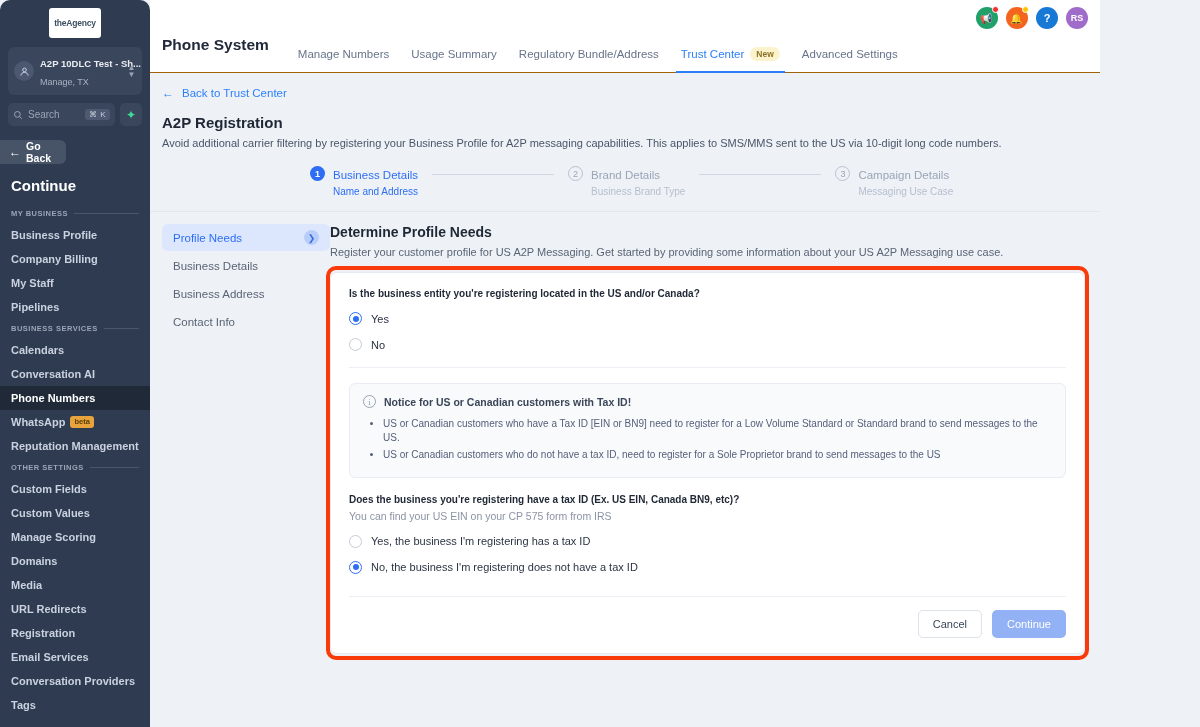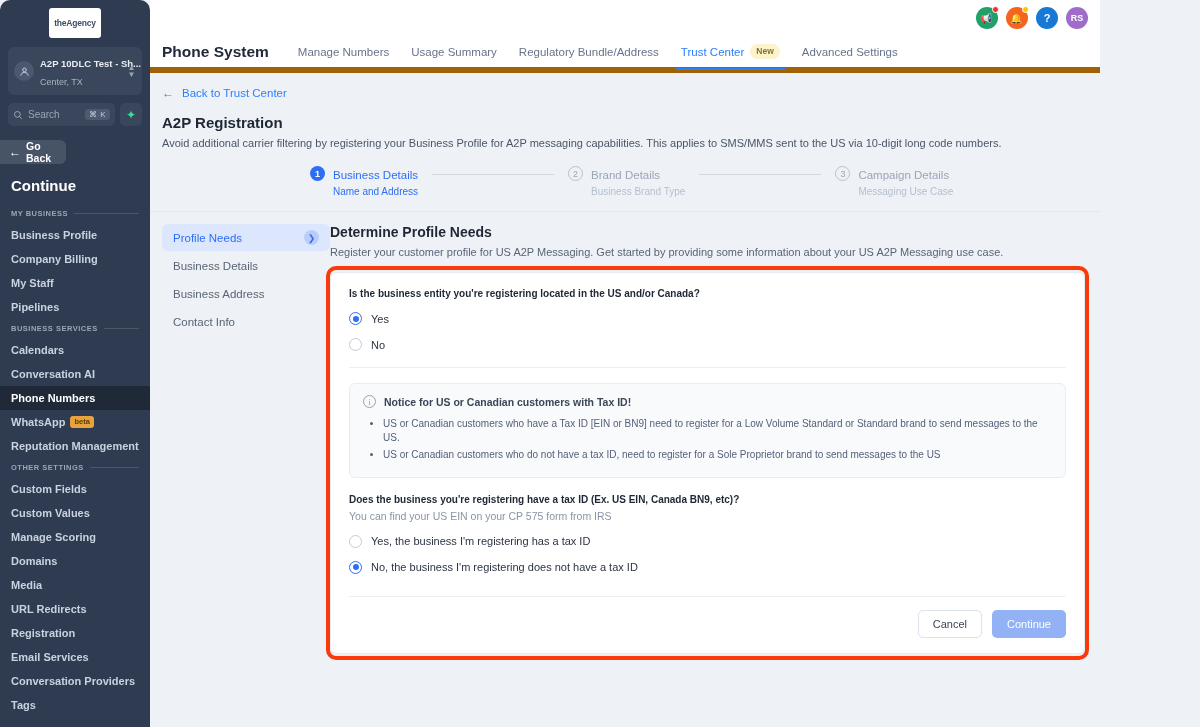--- a/index.html
+++ b/index.html
@@ -95,22 +95,22 @@
   .ic { width: 22px; height: 22px; border-radius: 50%; position: relative;
         display: flex; align-items: center; justify-content: center; color: #fff; font-size: 11px; font-weight: 700;}
   .ic.green { background: #21a06a; }
   .ic.orange { background: #f4641f; }
   .ic.blue { background: #1878d6; }
   .ic.purple { background: #a06cc9; font-size: 9px; }
   .dot { position: absolute; top: -1px; right: -1px; width: 7px; height: 7px; border-radius: 50%; background: #f02e2e; border: 1.5px solid #fff; }
   .dot.y { background: #ffc400; }
 
   .tabbar {
-    height: 37px; background: #fff; display: flex; align-items: center;
-    gap: 0; padding-left: 12px; flex: 0 0 37px; border-bottom: 6px solid #a16207;
+    height: 37px; background: #fff; display: flex; 
+    gap: 0; padding-left: 12px; flex: 0 0 37px; border-bottom: 1px solid #a16207;
   }
   .ps-title { font-size: 15.5px; font-weight: 700; color: #21293a; margin-right: 18px; }
   .tab {
     position: relative; height: 37px; display: flex; align-items: center; gap: 6px;
     padding: 0 11px; font-size: 11.5px; color: #67748a;
   }
   .tab.active { color: #2d7ff9; font-weight: 400; }
   .tab.active::after {
     content: ''; position: absolute; left: 6px; right: 6px; bottom: 0;
     height: 2px; background: #2d7ff9;
@@ -228,21 +228,21 @@
 
     <div class="loc-card">
       <span class="loc-avatar">
         <svg width="11" height="11" viewBox="0 0 16 16" fill="none" stroke="#cfd7e4" stroke-width="1.4">
           <circle cx="8" cy="5.6" r="2.6"></circle>
             <path d="M2.8 14c0-3 2.3-4.6 5.2-4.6S13.2 11 13.2 14"></path>
         </svg>
       </span>
       <span class="loc-text">
         <span class="loc-name">A2P 10DLC Test - Sh...</span>
-        <span class="loc-sub">Center, TX</span>
+        <span class="loc-sub">Manage, TX</span>
       </span>
       <span class="loc-caret">▲<br>▼</span>
     </div>
 
     <div class="search-row">
       <div class="search-box">
         <span>
           <svg width="10" height="10" viewBox="0 0 16 16" fill="none" stroke="#9aa5b6" stroke-width="1.6">
             <circle cx="7" cy="7" r="4.6"></circle>
               <path d="M10.5 10.5L14 14"></path>

